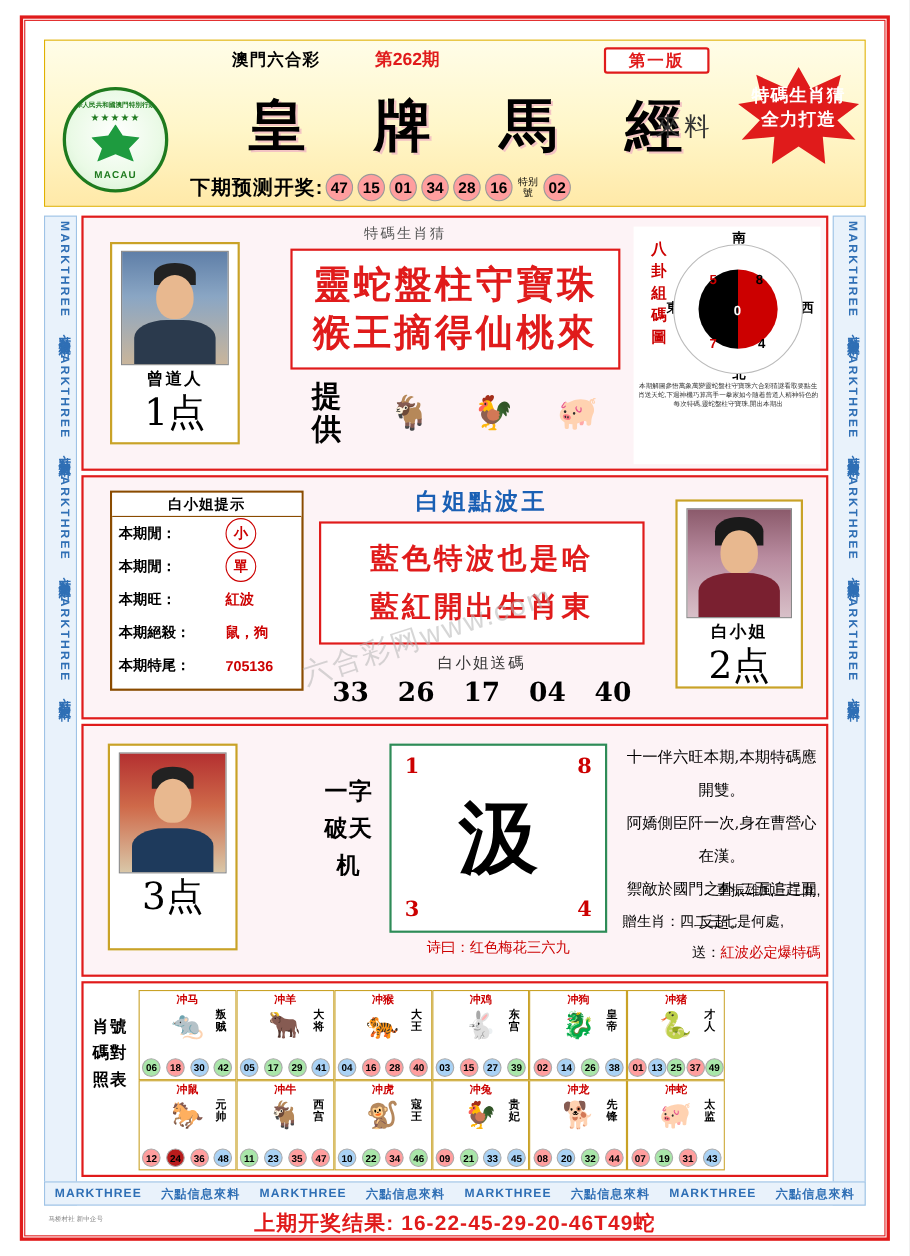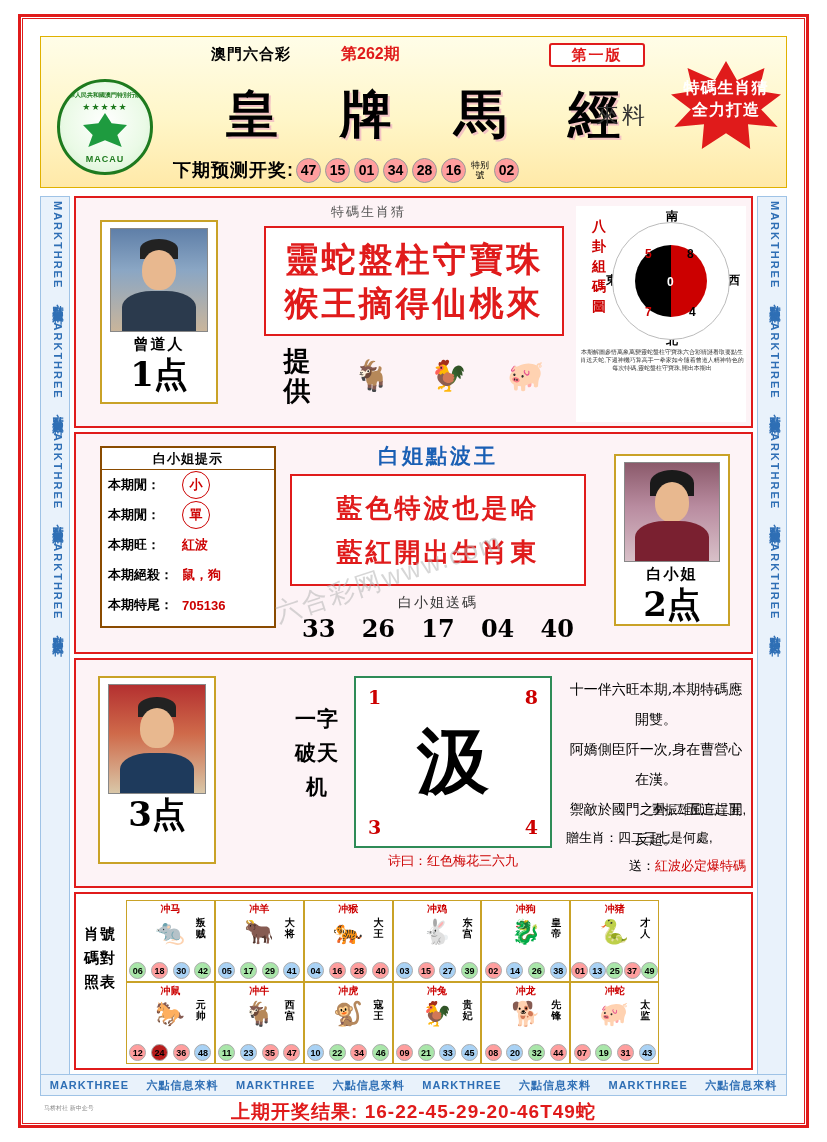--- a/index.html
+++ b/index.html
@@ -149,21 +149,21 @@
   .body{
     position:absolute; left:50%; bottom:0; transform:translateX(-50%);
     width:74px;height:40px;border-radius:40% 40% 0 0;
     background:#2b3a4d;
   }
   .hair{
     position:absolute;left:50%;top:20%;transform:translate(-50%,-50%);
     width:38px;height:20px;border-radius:50% 50% 0 0;background:#222;
   }
   .pname{ font-size:15px; font-weight:bold; margin-top:3px; letter-spacing:2px;}
-  .pscore{ font-size:34px; font-weight:bold; font-family:"DejaVu Serif",serif; margin-top:-2px;}
+  .pscore{ font-size:34px; font-weight:normal; font-family:"DejaVu Serif",serif; margin-top:-2px;}
 
   .couplet-box{
     position:absolute; left:188px; top:28px; width:300px; height:110px;
     border:2px solid #e01b1b; background:#fff;
     display:flex;flex-direction:column;justify-content:center;align-items:center;
   }
   .couplet-line{
     font-family:"DejaVu Serif",serif;
     font-size:34px; color:#e01b1b; letter-spacing:3px; line-height:44px; font-weight:bold;
   }
@@ -217,21 +217,21 @@
   }
   .bai-tips{
     position:absolute; left:24px; top:12px; width:176px; height:182px;
     border:2px solid #8a4b00; background:#fff;
   }
   .bai-tips-head{
     height:22px; background:#fff; border-bottom:1px solid #8a4b00;
     font-size:13px; font-weight:bold; text-align:center; line-height:22px; letter-spacing:1px;
   }
   .bt-row{
-    display:flex; align-items:center; height:30px; padding-left:6px; font-size:13px; font-weight:bold;
+    display:flex; align-items:center; height:30px; padding-left:6px; font-size:13px; font-weight:bold;gap:23px;
   }
   .bt-label{ width:74px; }
   .bt-val{ color:#c00; font-size:13px; }
   .circle-val{
     width:28px;height:28px;border-radius:50%;border:1px solid #c00;
     display:inline-flex;align-items:center;justify-content:center;
     color:#c00;font-size:13px;font-weight:bold;
   }
   .bo-wang{
     position:absolute; left:214px; top:8px; width:296px; height:150px;

